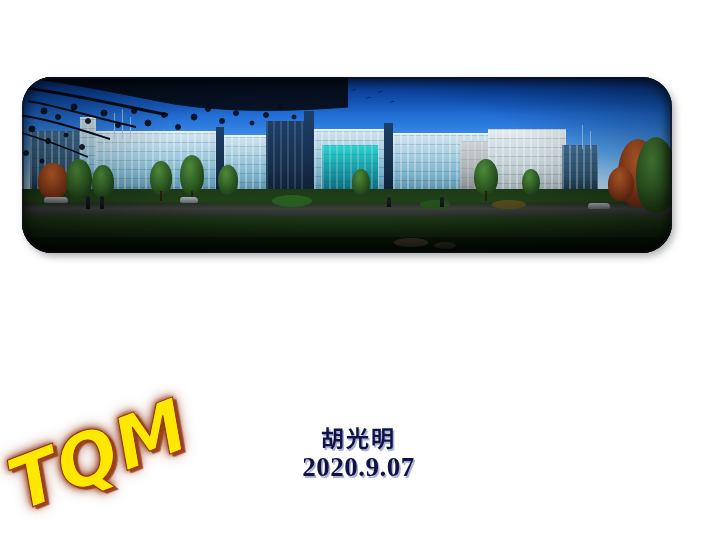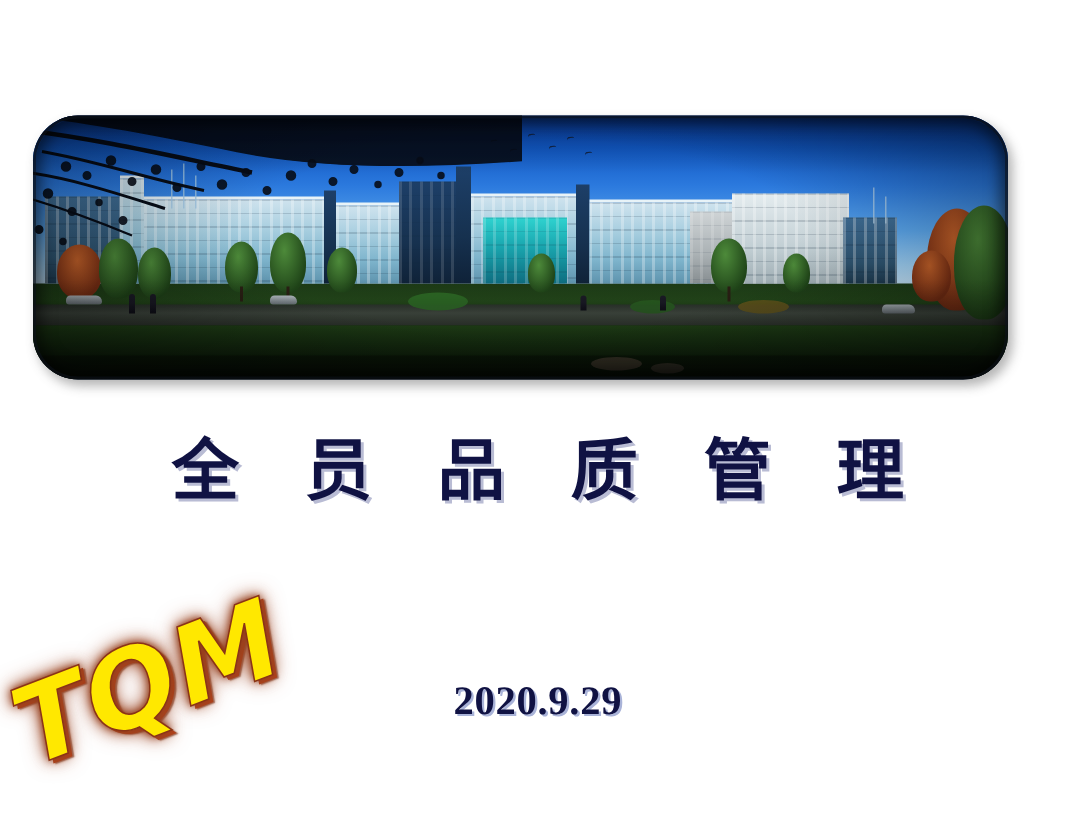--- a/index.html
+++ b/index.html
@@ -409,21 +409,21 @@
               <circle cx="24" cy="90" r="2"></circle>
           </g>
         </g>
       </svg>
 
       <div class="vignette"></div>
     </div>
     <div class="photo-rim"></div>
   </div>
 
-  <div class="main-title">全 员 品 质 管 理</div>
-
-  <div class="pres-date">2020.9.29</div>
+
+  <div class="presenter">胡光明</div>
+  <div class="pres-date">2020.9.07</div>
 
   <div class="tqm-wrap">
     <div class="tqm">TQM</div>
   </div>
 
 </div>
 
 </body></html>

